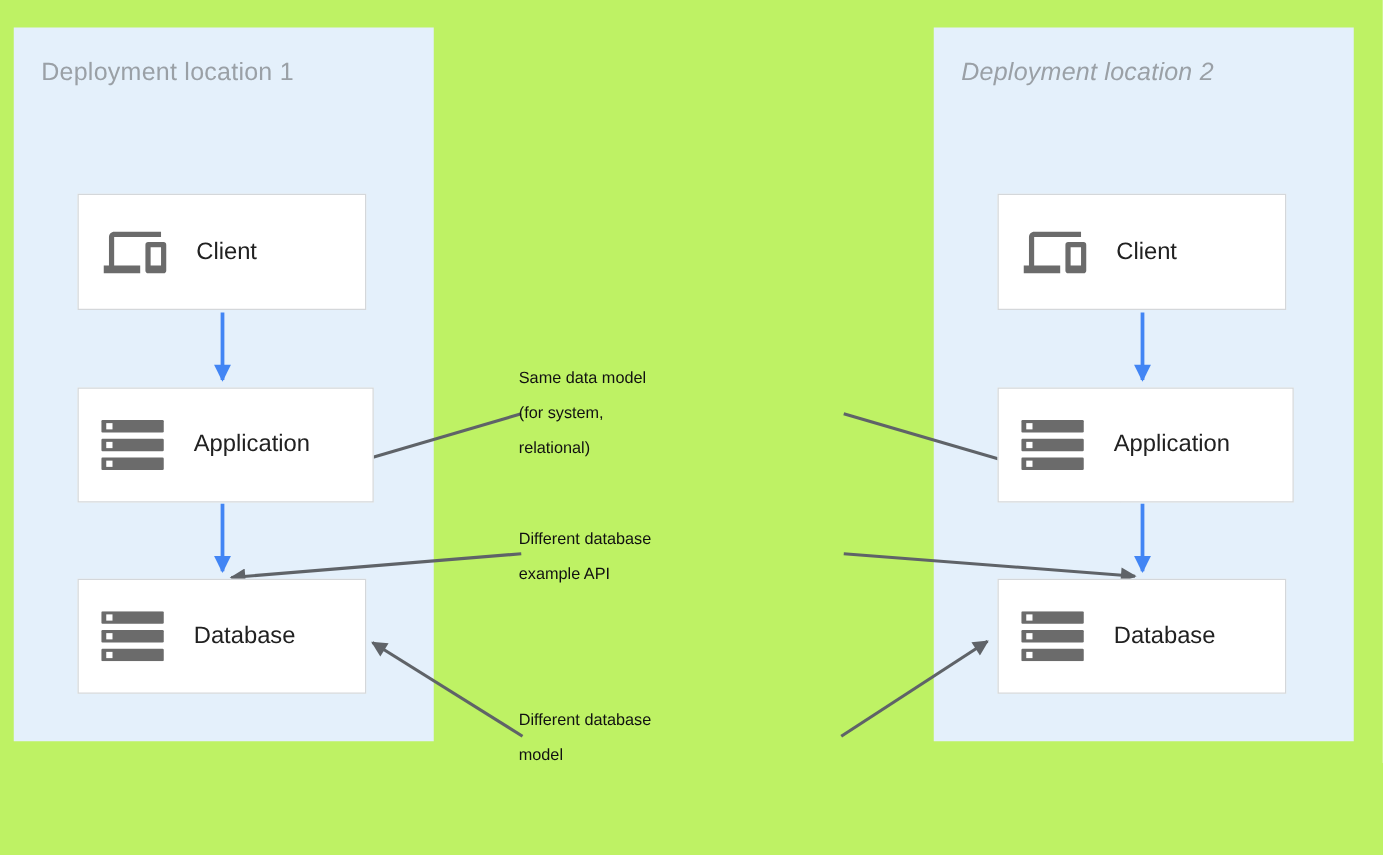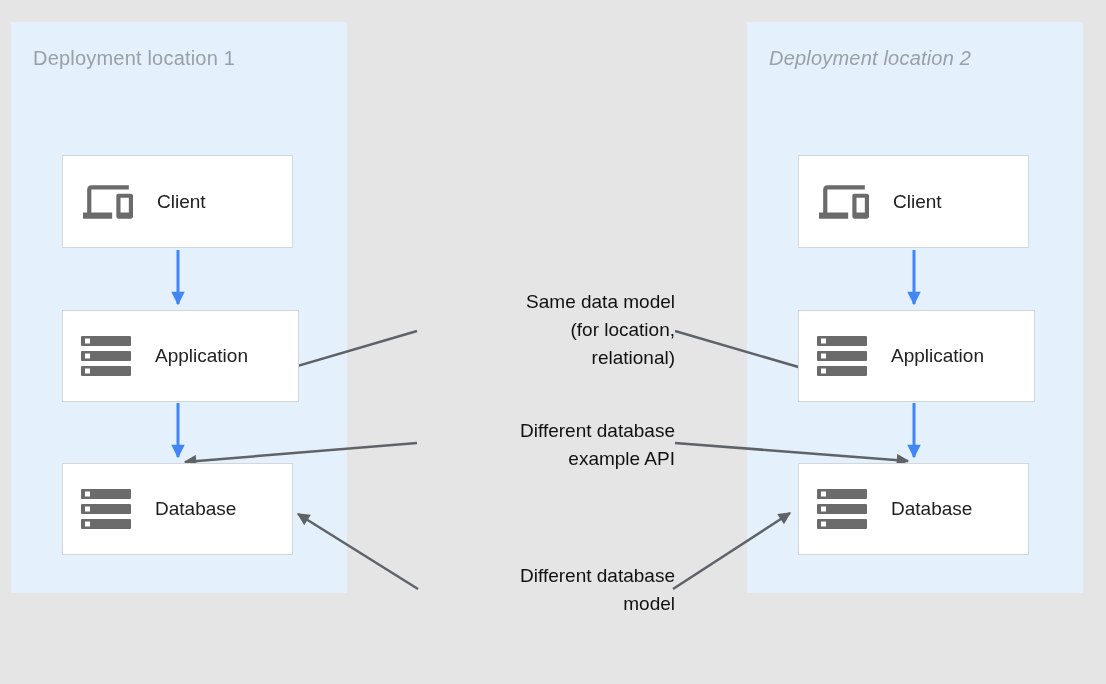--- a/index.html
+++ b/index.html
@@ -2,21 +2,21 @@
 <html style="--panel-bg: #e4f0fb; --panel-title: #9aa0a6; --node-bg: #ffffff; --node-border: #d4d7da; --node-label: #212121; --icon-gray: #6b6b6b; --arrow-blue: #4285f4; --arrow-gray: #5f6368; --annotation-text: #111111;"><head>
 <meta charset="utf-8">
 <style>
   :root{
     --panel-bg:#e4f0fb; --panel-title:#9aa0a6; --node-bg:#ffffff; --node-border:#d4d7da;
     --node-label:#212121; --icon-gray:#6b6b6b; --arrow-blue:#4285f4; --arrow-gray:#5f6368;
     --annotation-text:#111111;
   }
   html,body{margin:0;padding:0;}
   body{font-family:"Liberation Sans","DejaVu Sans",sans-serif;background:#ffffff;}
-  .canvas{position:relative;width:1106px;height:684px;background:#e5e5e5;overflow:hidden;}
+  .canvas{position:relative;width:1106px;height:684px;background:#bef264;overflow:hidden;}
   .panel{position:absolute;top:22px;width:336px;height:571px;background:var(--panel-bg,#e4f0fb);}
   .panel-left{left:11px;}
   .panel-right{left:747px;font-style:italic;}
   .panel-title{margin:0;padding:25px 0 0 22px;font-size:20px;font-weight:400;
     color:var(--panel-title,#9aa0a6);letter-spacing:.2px;}
   .node{position:absolute;width:231px;height:93px;background:var(--node-bg,#fff);
     border:1px solid var(--node-border,#d4d7da);box-sizing:border-box;
     display:flex;align-items:center;padding-left:18px;gap:22px;}
   .node-label{font-size:19px;color:var(--node-label,#212121);}
   .icon{display:flex;align-items:center;justify-content:center;flex:0 0 auto;}
@@ -26,21 +26,21 @@
   .n-l-app{left:62px;top:310px;width:237px;height:92px;}
   .n-l-db{left:62px;top:463px;height:92px;}
   .n-r-client{left:798px;top:155px;}
   .n-r-app{left:798px;top:310px;width:237px;height:92px;}
   .n-r-db{left:798px;top:463px;height:92px;}
   .overlay{position:absolute;left:0;top:0;pointer-events:none;}
   .blue-line{stroke:var(--arrow-blue,#4285f4);stroke-width:3;}
   .gray-line{stroke:var(--arrow-gray,#5f6368);stroke-width:2.5;}
   #ah-blue path{fill:var(--arrow-blue,#4285f4);}
   #ah-gray path{fill:var(--arrow-gray,#5f6368);}
-  .annotation{position:absolute;width:260px;text-align:right;font-size:19px;line-height:28px;
+  .annotation{position:absolute;width:260px;text-align:left;font-size:13px;line-height:28px;
     color:var(--annotation-text,#111);}
   .ann-1{left:415px;top:288px;}
   .ann-2{left:415px;top:417px;}
   .ann-3{left:415px;top:562px;}
 </style>
 </head>
 <body>
 
 <div class="canvas">
 
@@ -155,21 +155,21 @@
             <rect x="4" y="17.5" width="5" height="5"></rect>
             <rect x="4" y="32.5" width="5" height="5"></rect>
           </g>
         </svg>
     </span>
     <span class="node-label">Database</span>
   </div>
 
   <div class="annotation ann-1">
     <div>Same data model</div>
-    <div>(for location,</div>
+    <div>(for system,</div>
     <div>relational)</div>
   </div>
   <div class="annotation ann-2">
     <div>Different database</div>
     <div>example API</div>
   </div>
   <div class="annotation ann-3">
     <div>Different database</div>
     <div>model</div>
   </div>

